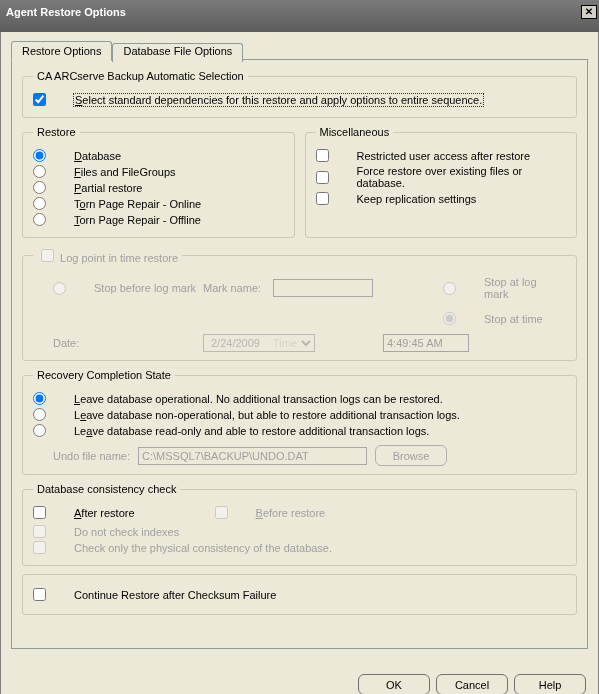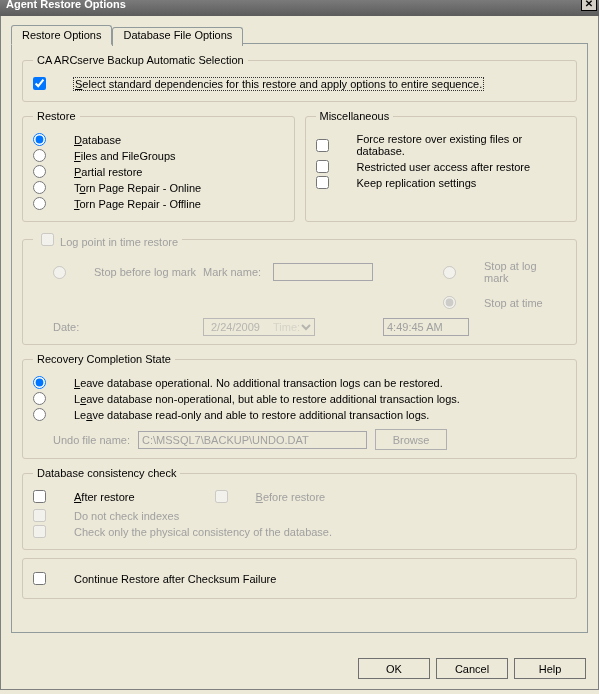--- a/index.html
+++ b/index.html
@@ -8,21 +8,21 @@
     font-family: Tahoma, sans-serif;
     font-size: 11px;
     background: #ece9d8;
     width: 599px;
     height: 694px;
     overflow: hidden;
   }
   .titlebar {
     background: linear-gradient(to bottom, #7a7a7a, #5c5c5c);
     color: white;
-    height: 16px;
+    height: 32px;
     line-height: 20px;
     padding: 0 2px 8px 6px;
     display: flex;
     justify-content: space-between;
     align-items: center;
     font-weight: bold;
   }
   .titlebar .close {
     width: 16px; height: 14px;
     background: #d4d0c8;
@@ -106,21 +106,21 @@
     color: #a0a0a0;
   }
   .btn {
     font-family: Tahoma, sans-serif;
     font-size: 11px;
     background: #ece9d8;
     border: 1px solid #707070;
     height: 21px;
     min-width: 72px;
     padding: 0 10px;
-    border-radius: 0;
+    border-radius: 6px;
     cursor: default;
   }
   .btn[disabled] { color: #a0a0a0; border-color: #b0b0b0; }
   .footer-btns {
     position: absolute;
     right: 12px;
     bottom: 10px;
     display: flex;
     gap: 6px;
   }
@@ -182,25 +182,25 @@
           </div>
         <div class="row">
             <input type="radio" name="restore" style="">
             <label><span class="u">T</span><span>orn Page Repair - Offline</span></label>
           </div>
       </fieldset>
       <fieldset class="col">
         <legend>Miscellaneous</legend>
         <div class="row">
             <input type="checkbox" style="">
+            <label>Restricted user access after restore</label>
+          </div>
+        <div class="row">
+            <input type="checkbox" style="">
             <label>Force restore over existing files or database.</label>
-          </div>
-        <div class="row">
-            <input type="checkbox" style="">
-            <label>Restricted user access after restore</label>
           </div>
         <div class="row">
             <input type="checkbox" style="">
             <label>Keep replication settings</label>
           </div>
       </fieldset>
     </div>
 
     <fieldset class="disabled">
       <legend style="color:#a0a0a0">

